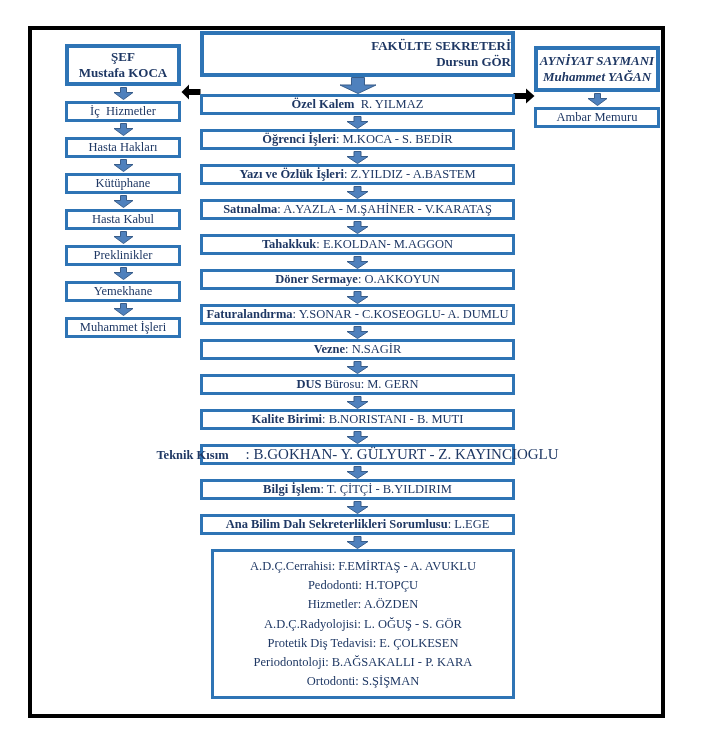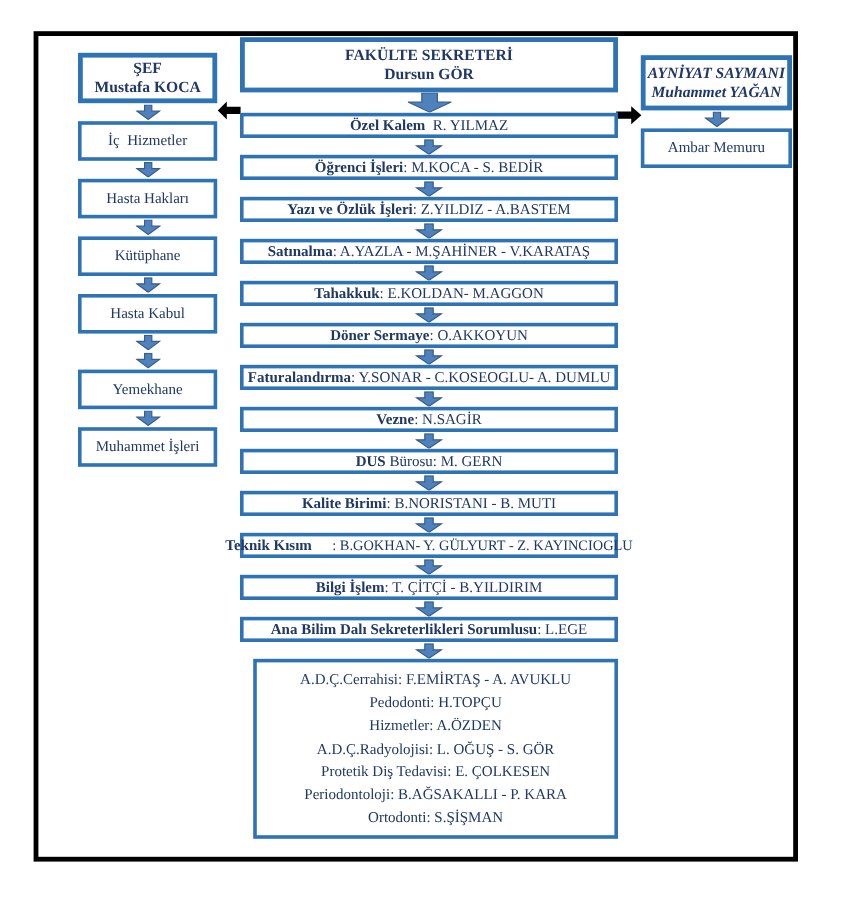--- a/index.html
+++ b/index.html
@@ -21,28 +21,28 @@
   .col-center{left:168px;top:1px;width:315px;}
   .col-right{left:502px;top:16px;width:126px;}
   .box{
     border:3px solid var(--border-blue);background:#fff;text-align:center;
     display:flex;flex-direction:column;justify-content:center;align-items:center;
     color:var(--text-navy);
   }
   .head-box{border-width:4px;font-weight:bold;}
   .head-box .line1{font-size:13px;line-height:16px;white-space:pre;}
   .head-box .line2{font-size:13px;line-height:16px;white-space:pre;}
-  .top-box{height:46px;}
+  .top-box{height:46px;align-items:flex-end;}
   .sef-box{height:42px;}
   .ayn-box{height:46px;font-style:italic;}
   .row-box{height:21px;font-size:12.5px;}
   .row-box .t{white-space:pre;line-height:15px;}
   .row-box .b{font-weight:bold;}
-  .row-box .sm{font-size:12px;margin-left:17px;}
-  .item-box{height:33px;font-size:12.5px;}
+  .row-box .sm{font-size:15px;margin-left:17px;}
+  .item-box{height:21px;font-size:12.5px;}
   .item-box .t{white-space:pre;line-height:15px;}
   .bottom-box{padding:5px 4px;margin-left:11px;}
   .bottom-box .dl{font-size:12.5px;line-height:19.2px;white-space:pre;}
   .ar{display:flex;justify-content:center;align-items:center;}
   .ar-v{height:14px;}
   .ar-v-left{height:15px;}
   .ar-big{height:17px;}
   .ar svg{display:block;}
   .ar polygon{fill:var(--arrow-fill);stroke:var(--arrow-stroke);stroke-width:1;}
   .h-arrow{position:absolute;}
@@ -100,20 +100,23 @@
         </svg>
       </div>
     <div class="box item-box">
         <span class="t">Hasta Kabul</span>
       </div>
     <div class="ar ar-v-left">
         <svg width="21" height="13" viewBox="0 0 21 13">
           <polygon points="7.5,0.5 13.5,0.5 13.5,5.5 20,5.5 10.5,12.5 1,5.5 7.5,5.5"></polygon>
         </svg>
       </div>
+    <div class="box item-box">
+        <span class="t">Preklinikler</span>
+      </div>
     <div class="ar ar-v-left">
         <svg width="21" height="13" viewBox="0 0 21 13">
           <polygon points="7.5,0.5 13.5,0.5 13.5,5.5 20,5.5 10.5,12.5 1,5.5 7.5,5.5"></polygon>
         </svg>
       </div>
     <div class="box item-box">
         <span class="t">Yemekhane</span>
       </div>
     <div class="ar ar-v-left">
         <svg width="21" height="13" viewBox="0 0 21 13">

